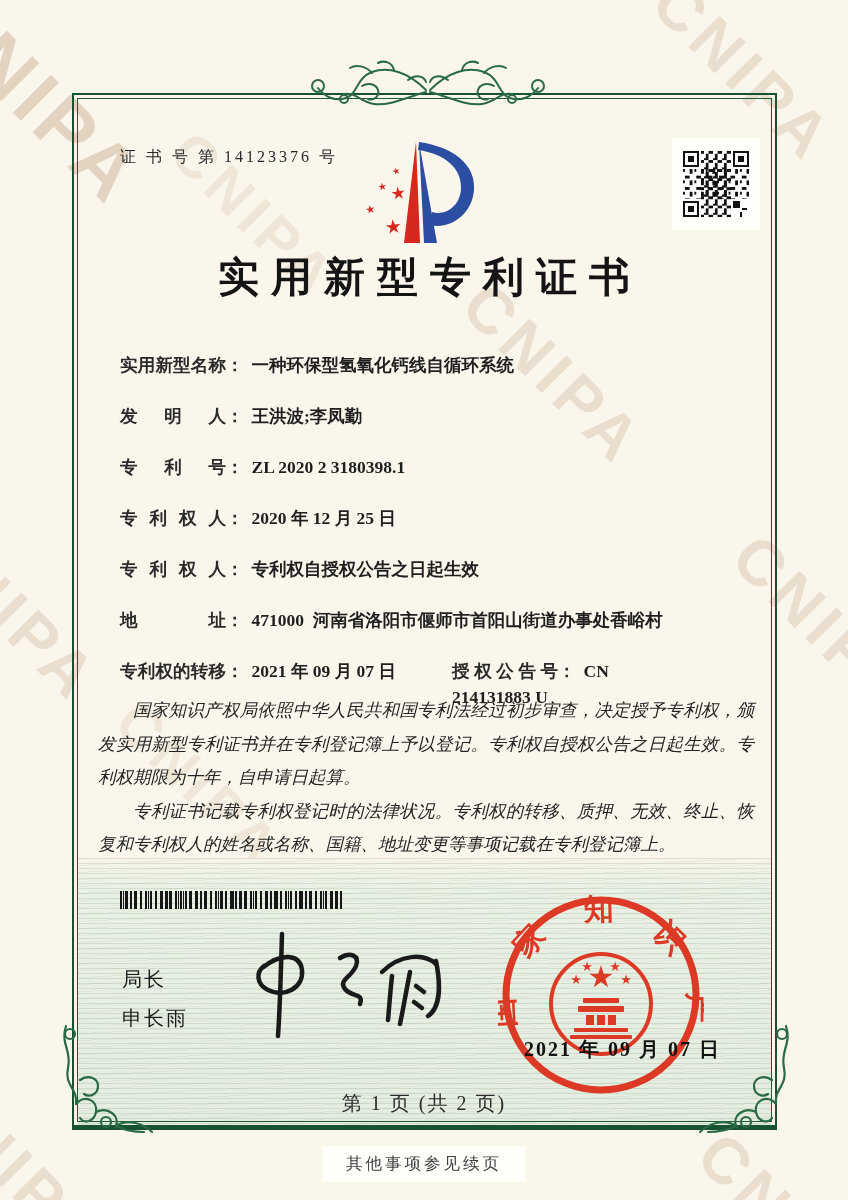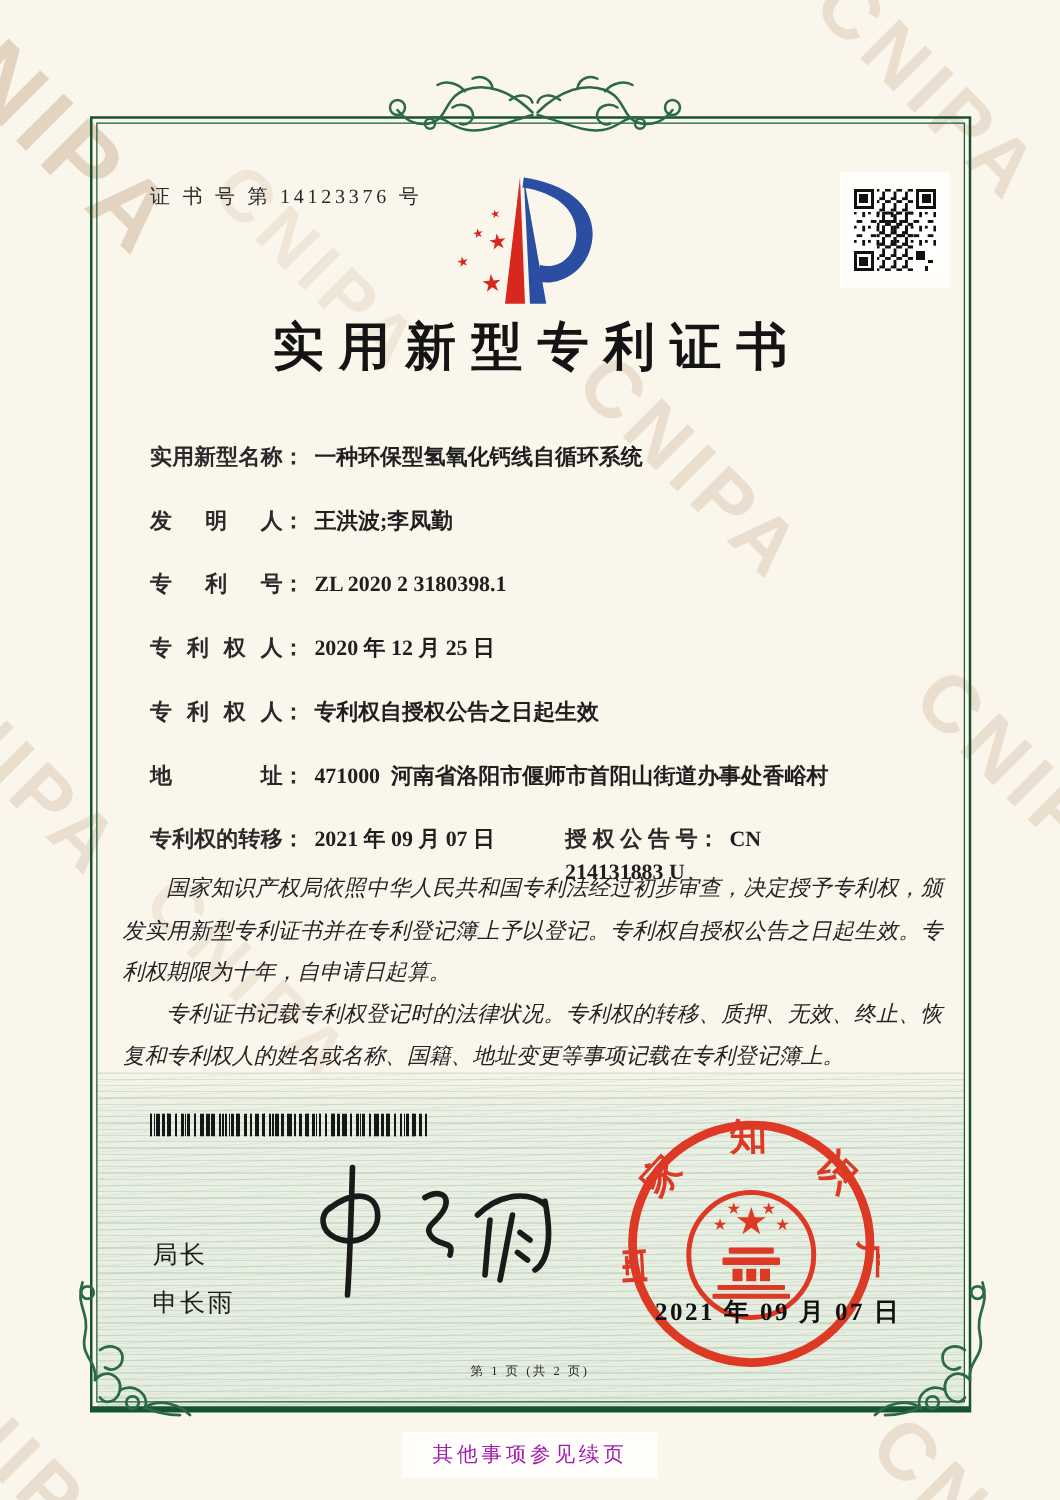--- a/index.html
+++ b/index.html
@@ -69,33 +69,33 @@
       linear-gradient(180deg,#f7f4e9 0px,#eaf0e4 34px,#e5ece0 100%);
   }
   .barcode{
     position:absolute;left:120px;top:891px;width:222px;height:18px;
     background-image:
       repeating-linear-gradient(90deg,#161616 0 2px,rgba(0,0,0,0) 2px 5px),
       repeating-linear-gradient(90deg,#161616 0 1px,rgba(0,0,0,0) 1px 7px),
       repeating-linear-gradient(90deg,rgba(0,0,0,0) 0 3px,#161616 3px 4px,rgba(0,0,0,0) 4px 11px);
   }
   .signer{position:absolute;left:122px;top:966px;
-          font-family:"Liberation Sans","DejaVu Sans",sans-serif;font-size:20px;color:#1c1c1c;margin-top:24px;}
+          font-family:"Liberation Sans","DejaVu Sans",sans-serif;font-size:20px;color:#1c1c1c;}
   .signer div{margin-bottom:12px;letter-spacing:2px;}
   .signature{position:absolute;left:248px;top:928px;}
   .seal{position:absolute;left:498px;top:892px;}
   .seal-date{
     position:absolute;left:524px;top:1036px;font-size:20px;letter-spacing:2px;
     color:#111;font-weight:600;white-space:nowrap;
   }
   .page-no{position:absolute;left:0;top:1090px;width:100%;text-align:center;
-           font-size:10px;letter-spacing:2px;color:#2a2a2a;}
+           font-size:20px;letter-spacing:2px;color:#2a2a2a;}
   .cont-note{
     position:absolute;left:50%;top:1146px;transform:translateX(-50%);
-    background:#fffefa;padding:7px 24px;font-size:16.5px;letter-spacing:3px;color:#a21caf;
+    background:#fffefa;padding:7px 24px;font-size:16.5px;letter-spacing:3px;color:#404040;
     white-space:nowrap;
   }
 </style>
 </head>
 <body>
 
 <div class="page">
 
   <div class="wm wm-1">CNIPA</div>
   <div class="wm wm-2">CNIPA</div>

